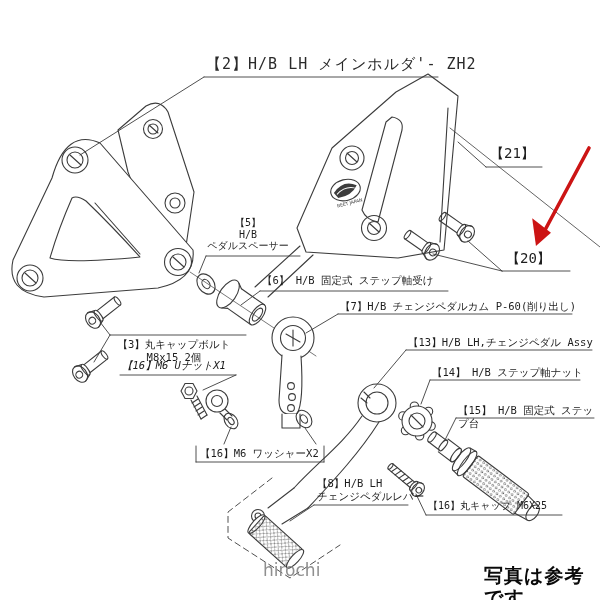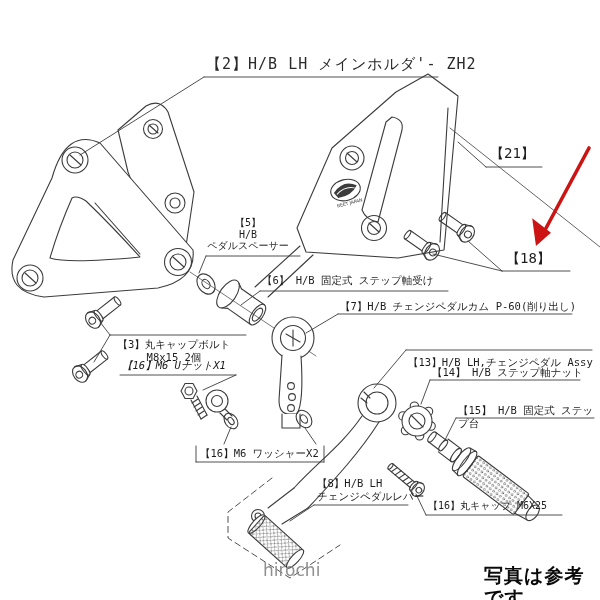--- a/index.html
+++ b/index.html
@@ -273,30 +273,30 @@
   </g>
 
   <g stroke="#cc1414">
     <line x1="589" y1="148" x2="545" y2="230" stroke-width="3.6"></line>
     <polygon points="537,246 549.5,230.5 528.5,219.5" fill="#cc1414" stroke="none" transform="rotate(10 537 240)"></polygon>
   </g>
 </svg>
 
   <div class="lbl" id="label-part2" style="left:206px;top:56px;">【2】H/B LH メインホルダ'- ZH2</div>
   <div class="lbl" id="label-part21" style="left:490px;top:147px;">【21】</div>
-  <div class="lbl" id="label-part19" style="left:506px;top:252px;">【18】</div>
+  <div class="lbl" id="label-part19" style="left:506px;top:252px;">【20】</div>
   <div class="lbl center" id="label-part5" style="left:198px;top:217px;width:100px;">【5】
 H/B
 ペダルスペーサー</div>
   <div class="lbl" style="left:262px;top:274px;text-align:center;">【6】 H/B 固定式 ステップ軸受け</div>
   <div class="lbl center" style="left:104px;top:306px;width:140px;margin-top:32px;">【3】丸キャップボルト
 M8x15 2個</div>
   <div class="lbl" style="left:122px;top:359px;font-style:italic;">【16】M6 UナットX1</div>
   <div class="lbl" style="left:340px;top:300px;">【7】H/B チェンジペダルカム P-60(削り出し)</div>
-  <div class="lbl" style="left:408px;top:336px;margin-top:20px;">【13】H/B LH,チェンジペダル Assy</div>
+  <div class="lbl" style="left:408px;top:336px;">【13】H/B LH,チェンジペダル Assy</div>
   <div class="lbl" style="left:432px;top:366px;text-align:right;">【14】 H/B ステップ軸ナット</div>
   <div class="lbl" style="left:458px;top:404px;">【15】 H/B 固定式 ステップ台</div>
   <div class="lbl" style="left:200px;top:447px;">【16】M6 ワッシャーX2</div>
   <div class="lbl" style="left:317px;top:477px;">【8】H/B LH
 チェンジペダルレバー</div>
   <div class="lbl" style="left:428px;top:500px;font-size:10px;">【16】丸キャップ M6X25</div>
 
   <div id="watermark" style="left:263px;top:561px;">hirochi</div>
   <div id="caption" style="left:452px;top:564px;">写真は参考です</div>
 </div>

